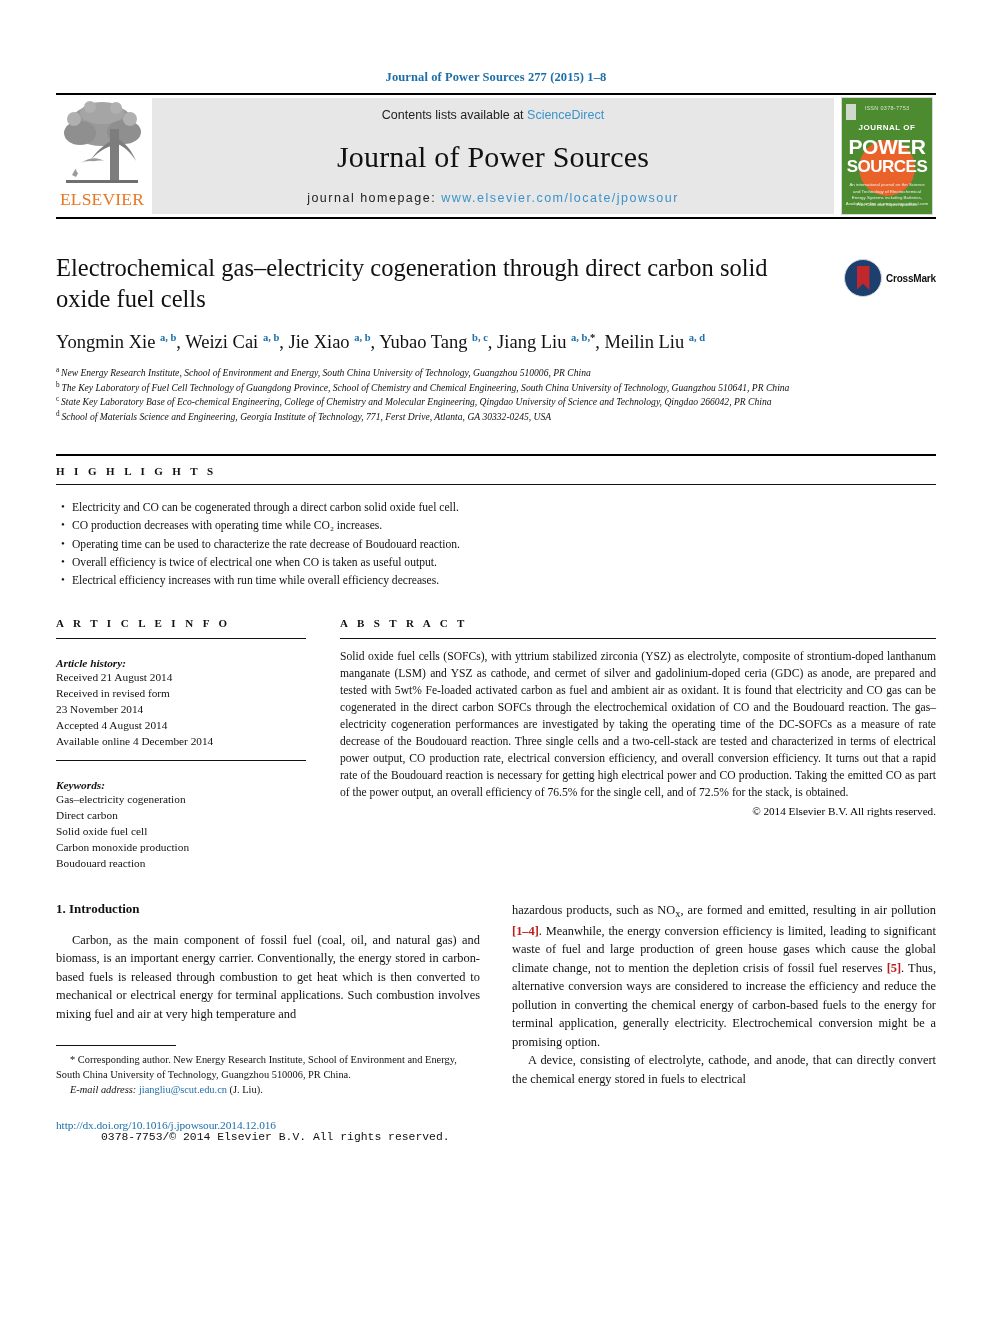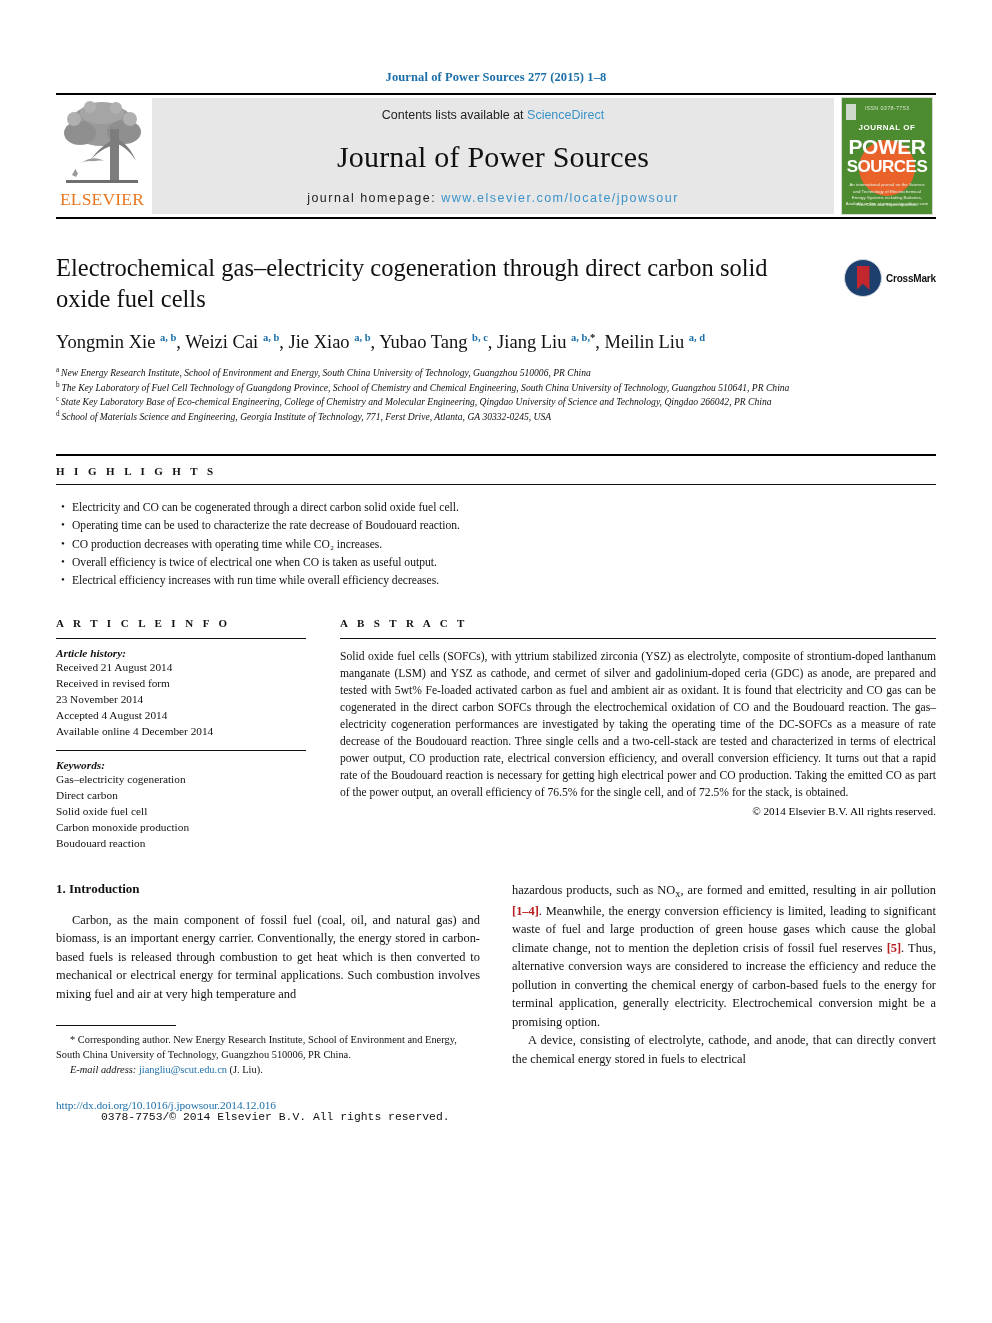--- a/index.html
+++ b/index.html
@@ -201,21 +201,21 @@
     display: flex;
     gap: 0;
   }
   .col-info { flex: 0 0 272px; padding-right: 22px; }
   .col-abs  { flex: 1 1 auto; padding-left: 12px; }
   .col-head-rule { border-top: 1.6px solid #111; margin-top: 9px; }
   .ai-block { padding-top: 8px; }
   .ai-italic {
     font-family: "Liberation Serif", serif;
     font-style: italic; font-weight: bold;
-    font-size: 11.3px; color: #111;
+    font-size: 11.3px; color: #111; margin-top: 10px;
   }
   .ai-line {
     font-family: "Liberation Serif", serif;
     font-size: 11.3px; line-height: 1.42; color: #111;
   }
   .ai-sep { border-top: 1.6px solid #111; margin-top: 11px; }
   .abstract-text {
     padding-top: 9px;
     font-family: "Liberation Serif", serif;
     font-size: 11.6px;
@@ -368,22 +368,22 @@
       </div>
   </div>
 
   <div class="highlights-wrap">
     <div class="rule-top">
       <div class="sec-head">H I G H L I G H T S</div>
     </div>
     <div class="hl-underline"></div>
     <ul class="hl-list" id="hl-list">
         <li>Electricity and CO can be cogenerated through a direct carbon solid oxide fuel cell.</li>
+        <li>CO production decreases with operating time while CO₂ increases.</li>
         <li>Operating time can be used to characterize the rate decrease of Boudouard reaction.</li>
-        <li>CO production decreases with operating time while CO₂ increases.</li>
         <li>Overall efficiency is twice of electrical one when CO is taken as useful output.</li>
         <li>Electrical efficiency increases with run time while overall efficiency decreases.</li>
       </ul>
   </div>
 
   <div class="info-abstract">
 
     <div class="col-info">
       <div class="sec-head">A R T I C L E   I N F O</div>
       <div class="col-head-rule"></div>

